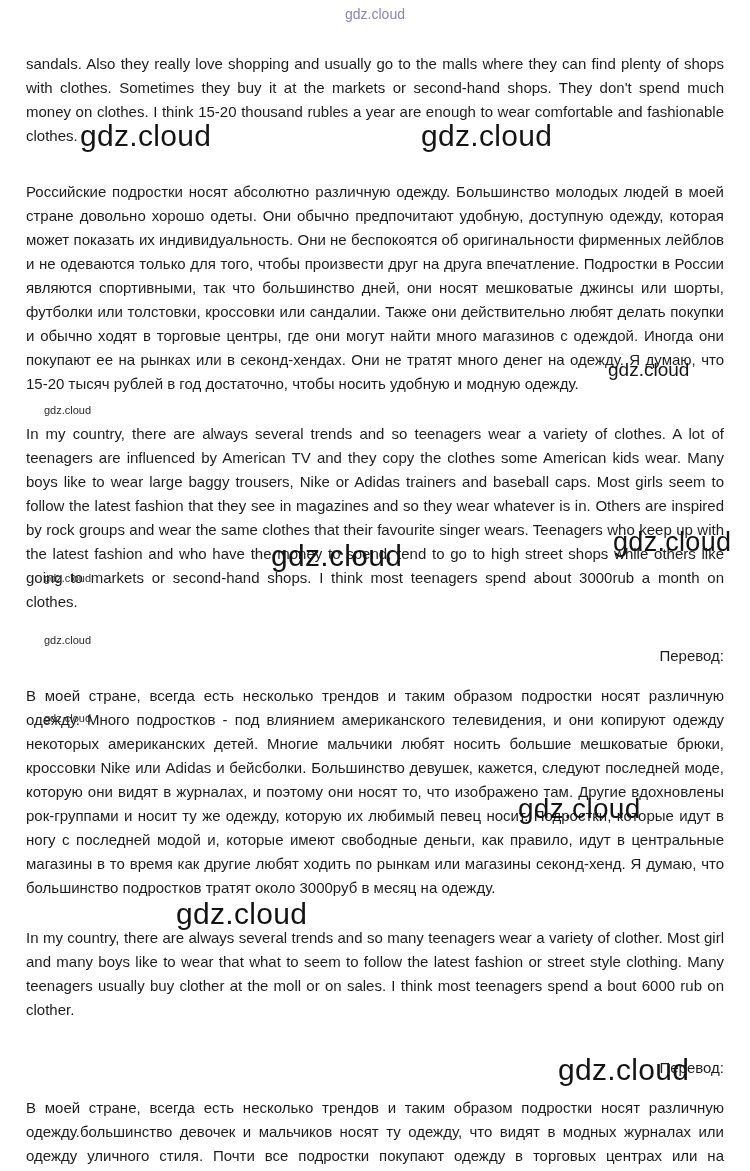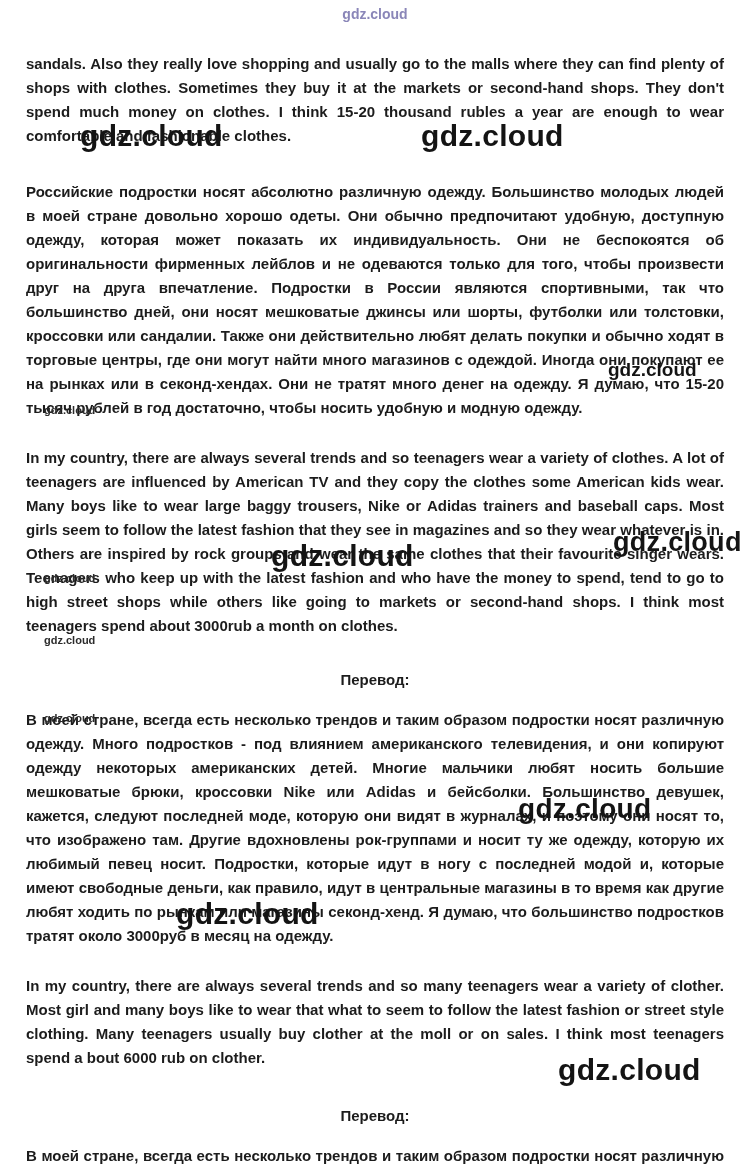--- a/index.html
+++ b/index.html
@@ -9,30 +9,29 @@
     width: 734px;
     height: 1171px;
     margin: 0 auto;
     background: #ffffff;
     font-family: "Liberation Sans", sans-serif;
     font-size: 15px;
     line-height: 24px;
     color: #1c1c1c;
     padding: 52px 18px 10px 18px;
     overflow: hidden;
-    font-weight: bold;
   }
   .para {
     text-align: justify;
     margin-bottom: 18px;
   }
   .para.gap-md { margin-bottom: 26px; }
   .para.gap-lg { margin-bottom: 30px; }
   .translation-label {
-    text-align: center;
+    text-align: right;
     margin: 10px 0 16px 0;
   }
   .wm {
     position: absolute;
     font-family: "Liberation Sans", sans-serif;
     color: #141414;
     white-space: nowrap;
     pointer-events: none;
   }
   .wm-top {

